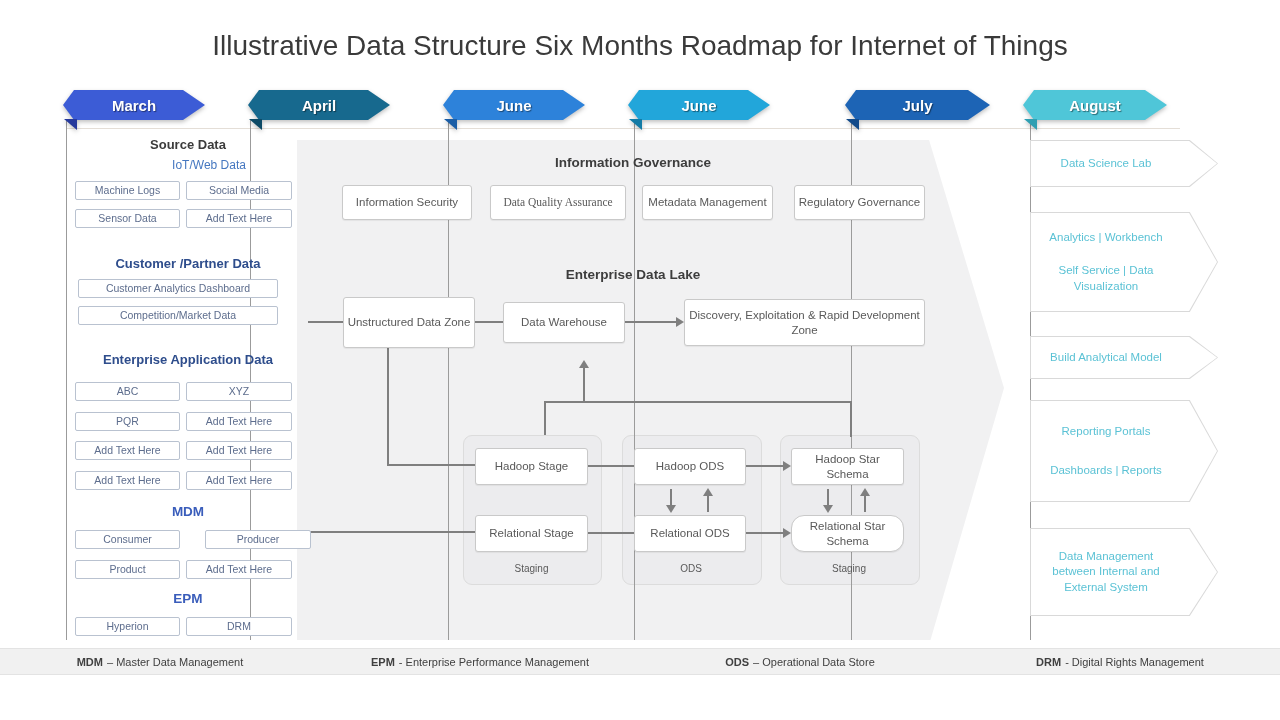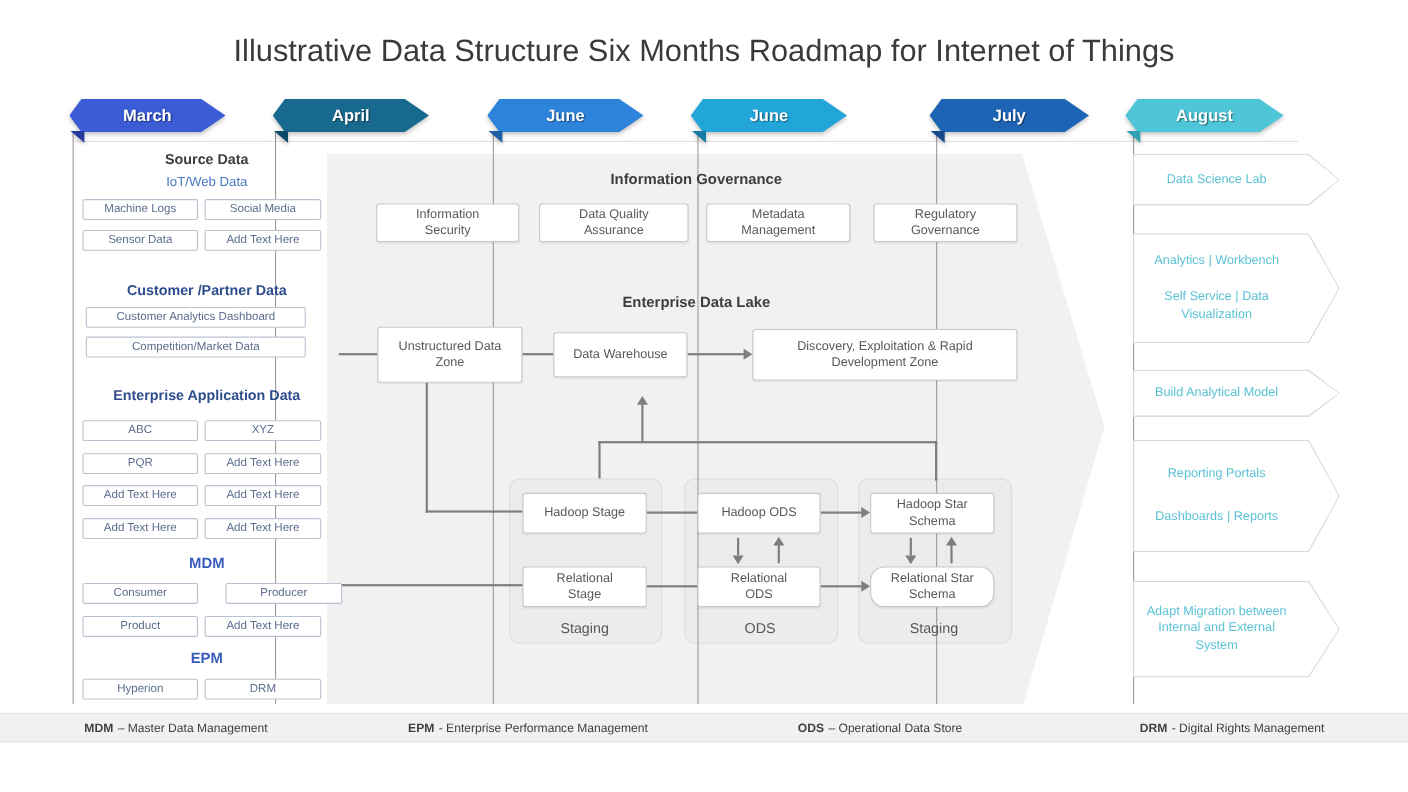--- a/index.html
+++ b/index.html
@@ -21,32 +21,32 @@
   .underline{position:absolute;left:66px;top:128px;width:1114px;height:1px;background:#e4ded7;z-index:1;}
 
   .chevron-bg{position:absolute;left:297px;top:140px;width:707px;height:500px;background:#f1f1f2;z-index:0;
               clip-path:polygon(0 0,89.4% 0,100% 49.6%,89.6% 100%,0 100%);}
 
   .heading{position:absolute;font-weight:bold;font-size:13.5px;color:#3d3d3d;text-align:center;z-index:3;}
   .lp-heading{position:absolute;left:66px;width:244px;text-align:center;font-weight:bold;
               font-size:13px;color:#2e4d8c;z-index:3;}
   .lp-heading.dark{color:#3c3c3c;}
   .lp-heading.bright{color:#3a5dbb;font-size:13.5px;}
-  .lp-sub{position:absolute;left:66px;width:244px;text-align:center;font-size:12px;color:#4577c0;z-index:3;}
+  .lp-sub{position:absolute;left:66px;width:244px;text-align:center;font-size:12px;color:#4577c0;z-index:3;padding-left:21px;}
 
   .lbox{position:absolute;background:#fff;border:1px solid #b9c2d0;border-radius:2px;z-index:3;
         display:flex;align-items:center;justify-content:center;text-align:center;
         font-size:10.5px;color:#5d6d8d;line-height:1.1;}
 
   .wbox{position:absolute;background:#fff;border:1px solid #c9c9c9;border-radius:3px;z-index:3;
         display:flex;align-items:center;justify-content:center;text-align:center;
-        font-size:11.5px;color:#595959;line-height:1.3;box-shadow:0 1px 1px rgba(0,0,0,.06);padding:16px;box-sizing:border-box;}
+        font-size:11.5px;color:#595959;line-height:1.3;box-shadow:0 1px 1px rgba(0,0,0,.06);padding:2px;box-sizing:border-box;}
 
   .gcontainer{position:absolute;background:#ececee;border:1px solid #dcdcdc;border-radius:9px;z-index:1;}
-  .glabel{position:absolute;text-align:center;font-size:13px;color:#595959;z-index:3;}
+  .glabel{position:absolute;text-align:center;font-size:10px;color:#595959;z-index:3;}
 
   .hline{position:absolute;height:2px;background:#7f7f7f;z-index:2;}
   .cvline{position:absolute;width:2px;background:#7f7f7f;z-index:2;}
   .ah-r{position:absolute;width:0;height:0;border-top:5px solid transparent;border-bottom:5px solid transparent;
         border-left:8px solid #7f7f7f;z-index:2;}
   .ah-u{position:absolute;width:0;height:0;border-left:5px solid transparent;border-right:5px solid transparent;
         border-bottom:8px solid #7f7f7f;z-index:2;}
   .ah-d{position:absolute;width:0;height:0;border-left:5px solid transparent;border-right:5px solid transparent;
         border-top:8px solid #7f7f7f;z-index:2;}
 
@@ -143,21 +143,21 @@
   <div class="lbox" style="left:186px;top:530px;width:104px;height:17px;margin-left:19px;">Producer</div>
   <div class="lbox" style="left:75px;top:560px;width:103px;height:17px;">Product</div>
   <div class="lbox" style="left:186px;top:560px;width:104px;height:17px;">Add Text Here</div>
 
   <div class="lp-heading bright" style="top:591px;">EPM</div>
   <div class="lbox" style="left:75px;top:617px;width:103px;height:17px;">Hyperion</div>
   <div class="lbox" style="left:186px;top:617px;width:104px;height:17px;">DRM</div>
 
   <div class="heading" style="left:483px;width:300px;top:155px;">Information Governance</div>
   <div class="wbox" style="left:342px;top:185px;width:130px;height:35px;">Information Security</div>
-  <div class="wbox" style="left:490px;top:185px;width:136px;height:35px;">Data Quality Assurance</div>
+  <div class="wbox" style="left:490px;top:185px;width:136px;height:35px;font-family:Liberation Serif, serif;">Data Quality Assurance</div>
   <div class="wbox" style="left:642px;top:185px;width:131px;height:35px;">Metadata Management</div>
   <div class="wbox" style="left:794px;top:185px;width:131px;height:35px;">Regulatory Governance</div>
 
   <div class="heading" style="left:483px;width:300px;top:267px;">Enterprise Data Lake</div>
   <div class="wbox" style="left:343px;top:297px;width:132px;height:51px;">Unstructured Data Zone</div>
   <div class="wbox" style="left:503px;top:302px;width:122px;height:41px;">Data Warehouse</div>
   <div class="wbox" style="left:684px;top:299px;width:241px;height:47px;">Discovery, Exploitation &amp; Rapid Development Zone</div>
 
   <div class="hline" style="left:308px;top:321px;width:35px;"></div>
   <div class="hline" style="left:475px;top:321px;width:28px;"></div>
@@ -229,21 +229,21 @@
   <div class="pent" style="top:400px;height:102px;">
     <div class="pshape"></div>
     <div class="ptext">
       <div>Reporting Portals</div>
       <div>Dashboards | Reports</div>
     </div>
   </div>
   <div class="pent" style="top:528px;height:88px;">
     <div class="pshape"></div>
     <div class="ptext">
-        <div>Adapt Migration between Internal and External System</div>
+        <div>Data Management between Internal and External System</div>
       </div>
   </div>
 
   <div class="legend">
     <div class="cell">
       <span class="acro">MDM</span>
       <span>– Master Data Management</span>
     </div>
     <div class="cell">
       <span class="acro">EPM</span>

